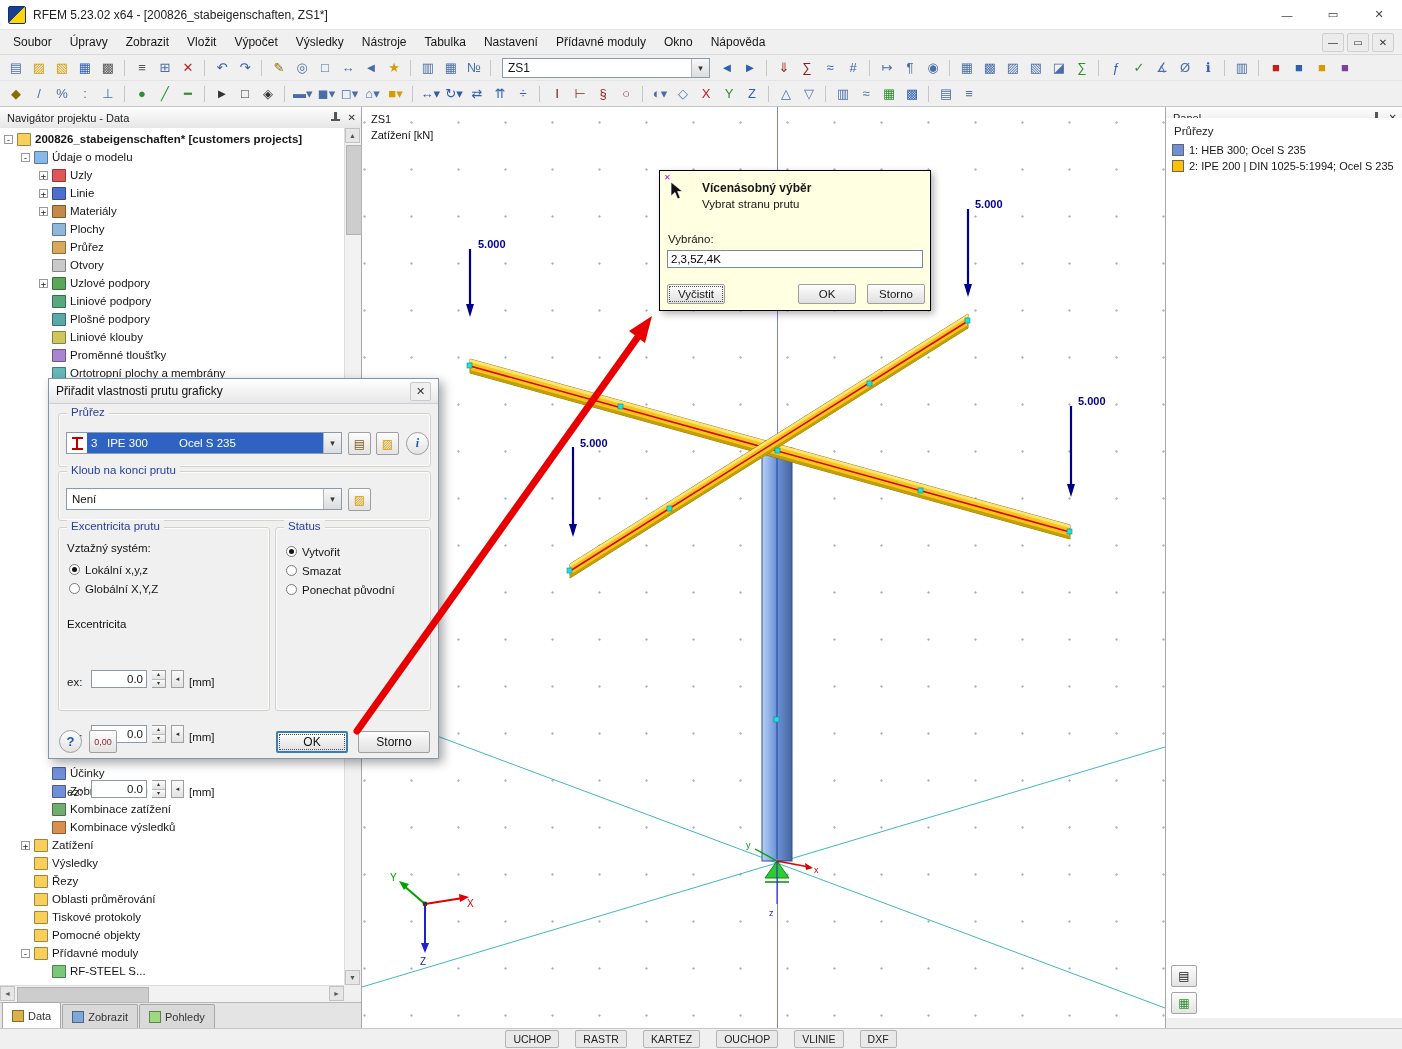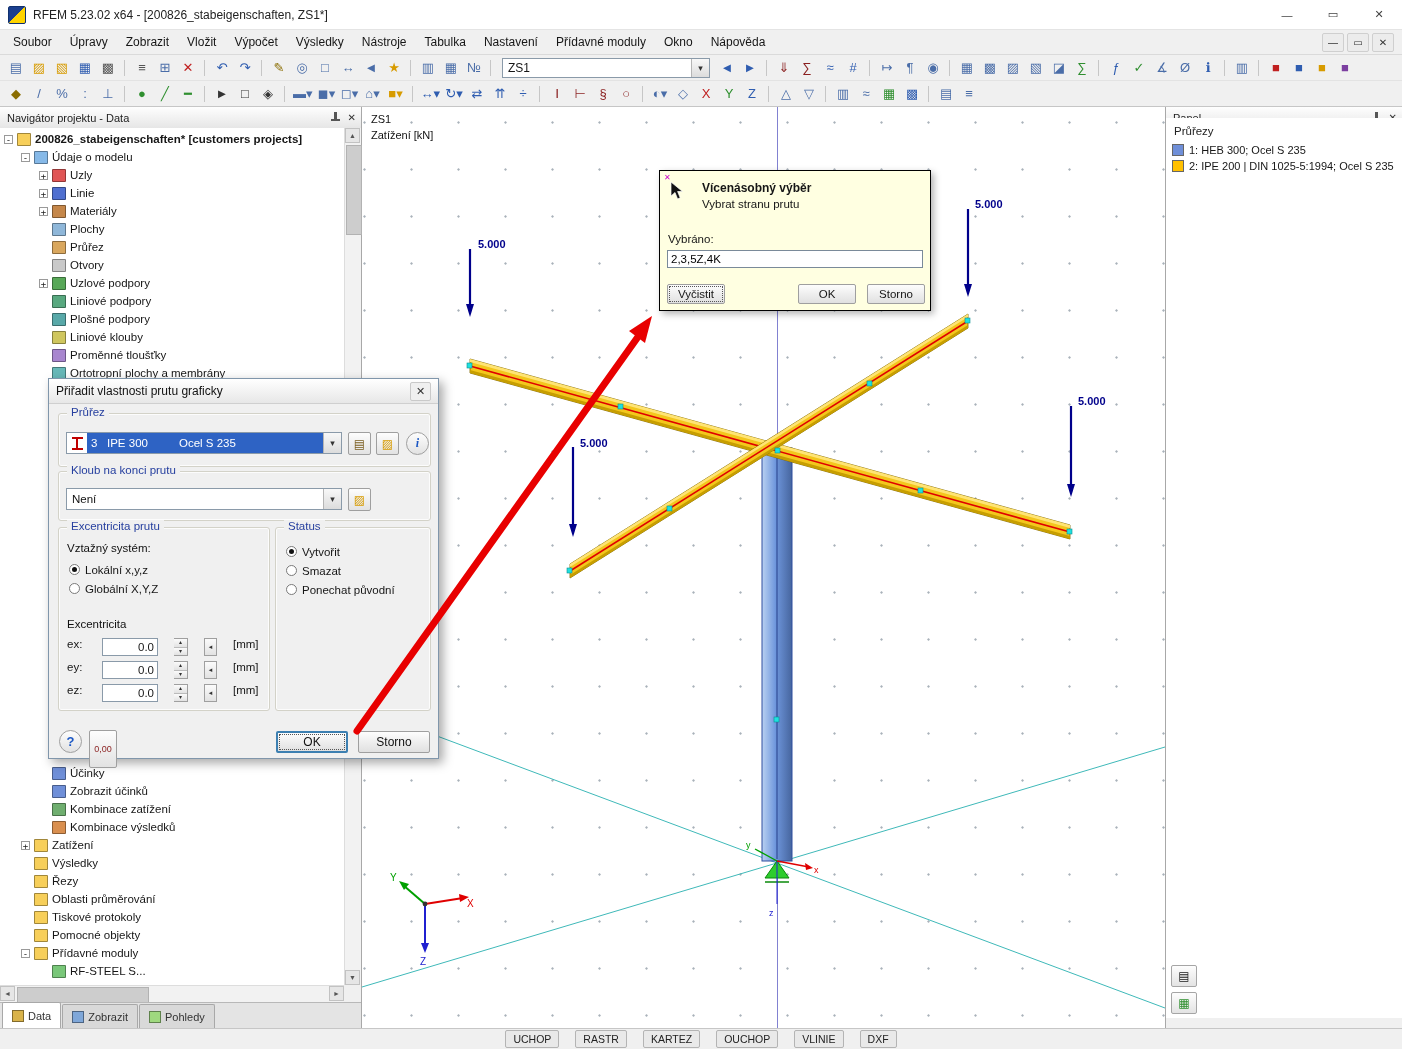--- a/index.html
+++ b/index.html
@@ -131,38 +131,38 @@
   .lib-btn::before{content:"▤";color:#7a5c1e;}
   .folder-btn::before{content:"▨";color:#d79b00;}
   .info-btn{border-radius:50%;}
   .info-btn::before{content:"i";color:#1b57c4;font-weight:bold;font-family:"Liberation Serif","DejaVu Serif",serif;font-style:italic;}
   .dlg-label{position:absolute;font-size:11.5px;color:#111;white-space:nowrap;}
   .radio-col{position:absolute;display:flex;flex-direction:column;}
   .radio-row{display:flex;align-items:center;gap:5px;font-size:11.5px;height:19px;white-space:nowrap;}
   .rdot{width:11px;height:11px;border-radius:50%;border:1px solid #7a7a7a;background:#fff;position:relative;flex:none;box-sizing:border-box;}
   .radio-row[data-checked="yes"] .rdot::after{content:"";position:absolute;left:2px;top:2px;width:5px;height:5px;border-radius:50%;background:#111;}
   .ecc-rows{position:absolute;display:flex;flex-direction:column;gap:5px;}
-  .spinrow{display:flex;align-items:flex-start;gap:16px;font-size:11.5px;}
+  .spinrow{display:flex;align-items:flex-end;gap:5px;font-size:11.5px;margin-top:32px;}
   .elbl{width:19px;}
   .spinbox{width:56px;height:18px;border:1px solid #8a9aa9;background:#fff;display:flex;align-items:center;
            justify-content:flex-end;padding-right:3px;box-sizing:border-box;}
   .spin-ud{width:14px;height:18px;display:flex;flex-direction:column;border:1px solid #9f9f9f;border-left:none;box-sizing:border-box;}
   .spin-ud i{flex:1;font-style:normal;font-size:6px;line-height:7px;text-align:center;background:linear-gradient(#fbfbfb,#e2e2e2);color:#333;}
   .spin-ud i:first-child::before{content:"▴";}
   .spin-ud i:last-child{border-top:1px solid #bbb;} .spin-ud i:last-child::before{content:"▾";}
   .spin-extra{width:13px;height:18px;border:1px solid #9f9f9f;background:linear-gradient(#fbfbfb,#e2e2e2);
               display:flex;align-items:center;justify-content:center;font-size:7px;color:#333;box-sizing:border-box;}
   .spin-extra::before{content:"◂";}
   .btn{position:absolute;height:22px;background:linear-gradient(#fdfdfd,#e0e0e0);border:1px solid #9f9f9f;
        border-radius:2px;font-size:12px;display:flex;align-items:center;justify-content:center;color:#111;box-sizing:border-box;}
   .btn.focused{border:2px solid #3c7fb1;outline:1px dotted #555;outline-offset:-4px;}
   .round-btn{position:absolute;width:23px;height:23px;border-radius:50%;border:1px solid #9f9f9f;
              background:linear-gradient(#fdfdfd,#e2e2e2);display:flex;align-items:center;justify-content:center;
              font-weight:bold;color:#1b57c4;font-size:13px;box-sizing:border-box;}
-  .units-btn{position:absolute;width:28px;height:38px;border:1px solid #9f9f9f;border-radius:2px;
+  .units-btn{position:absolute;width:28px;height:23px;border:1px solid #9f9f9f;border-radius:2px;
              background:linear-gradient(#fdfdfd,#e2e2e2);display:flex;align-items:center;justify-content:center;
              font-size:9px;color:#8a1f1f;box-sizing:border-box;}
 
   
   .tooltip{position:absolute;left:659px;top:170px;width:272px;height:141px;background:#ffffe1;
            border:1px solid #000;z-index:25;box-shadow:3px 3px 7px rgba(0,0,0,.3);box-sizing:border-box;}
   .tt-cursor{position:absolute;left:10px;top:10px;}
   .tt-x{position:absolute;left:4px;top:2px;font-size:8px;color:#cc00cc;font-weight:bold;}
   .tt-title{position:absolute;left:42px;top:10px;font-weight:bold;font-size:12px;}
   .tt-sub{position:absolute;left:42px;top:27px;font-size:11.5px;}

